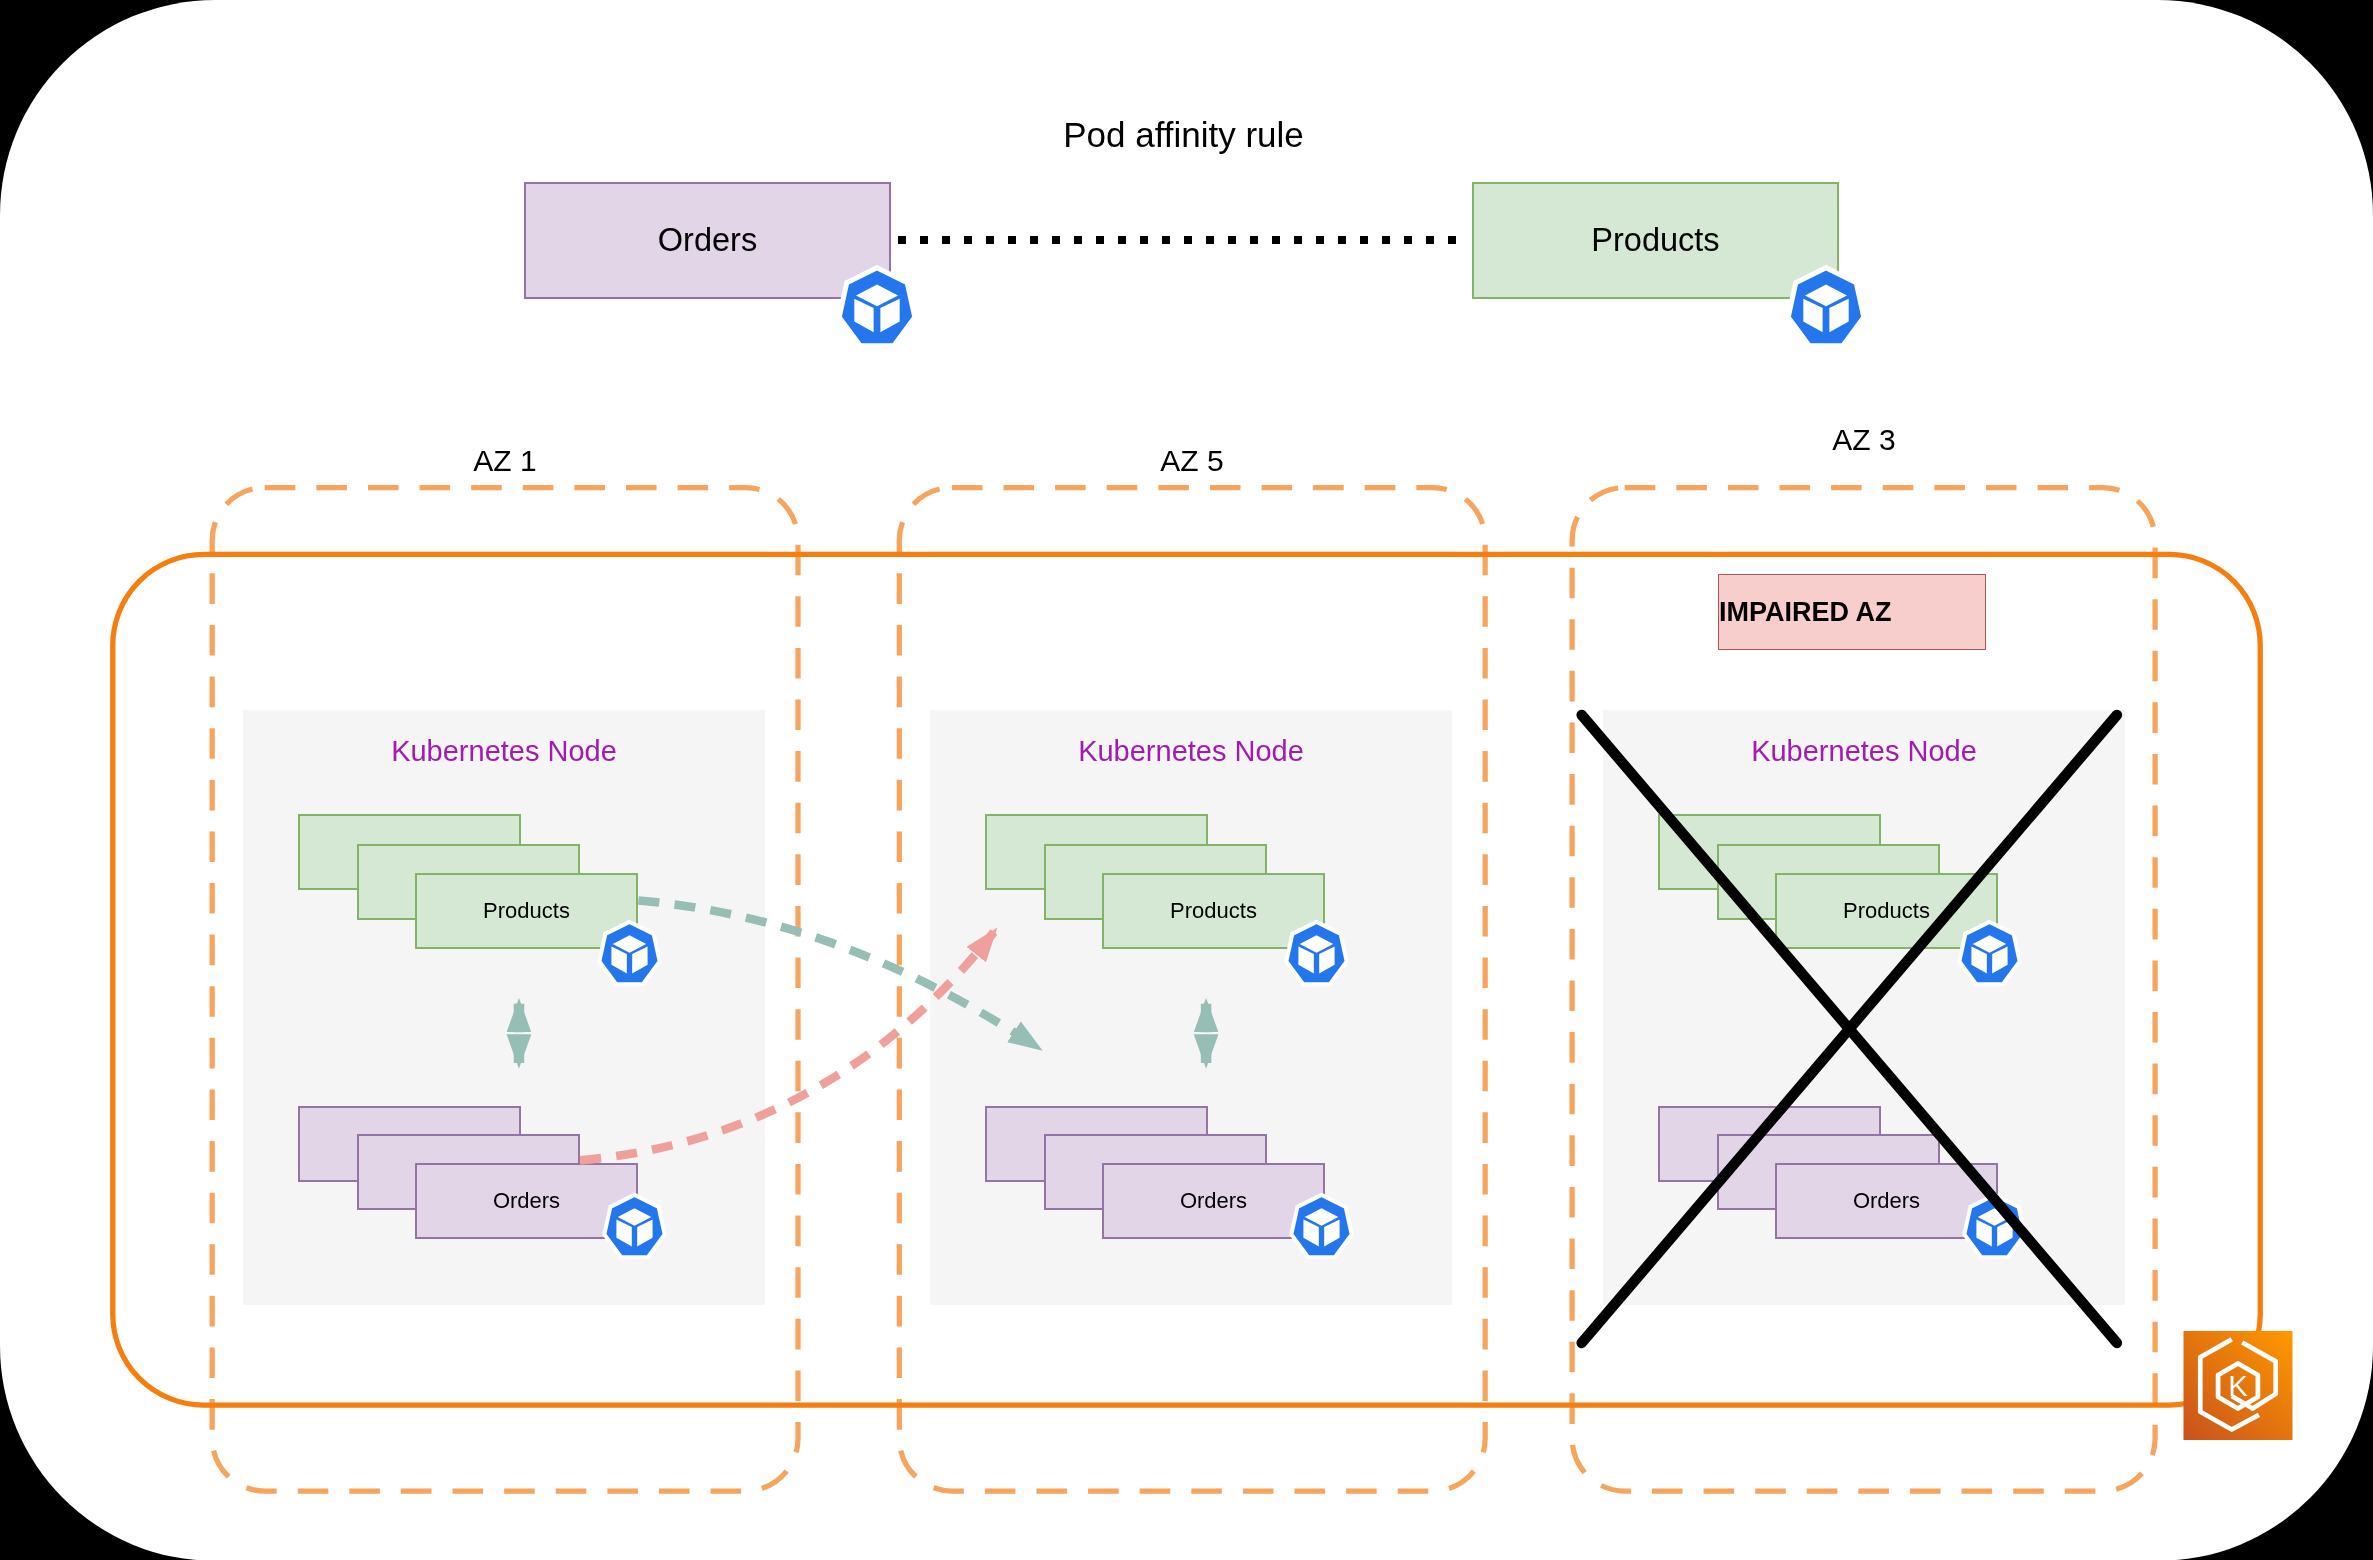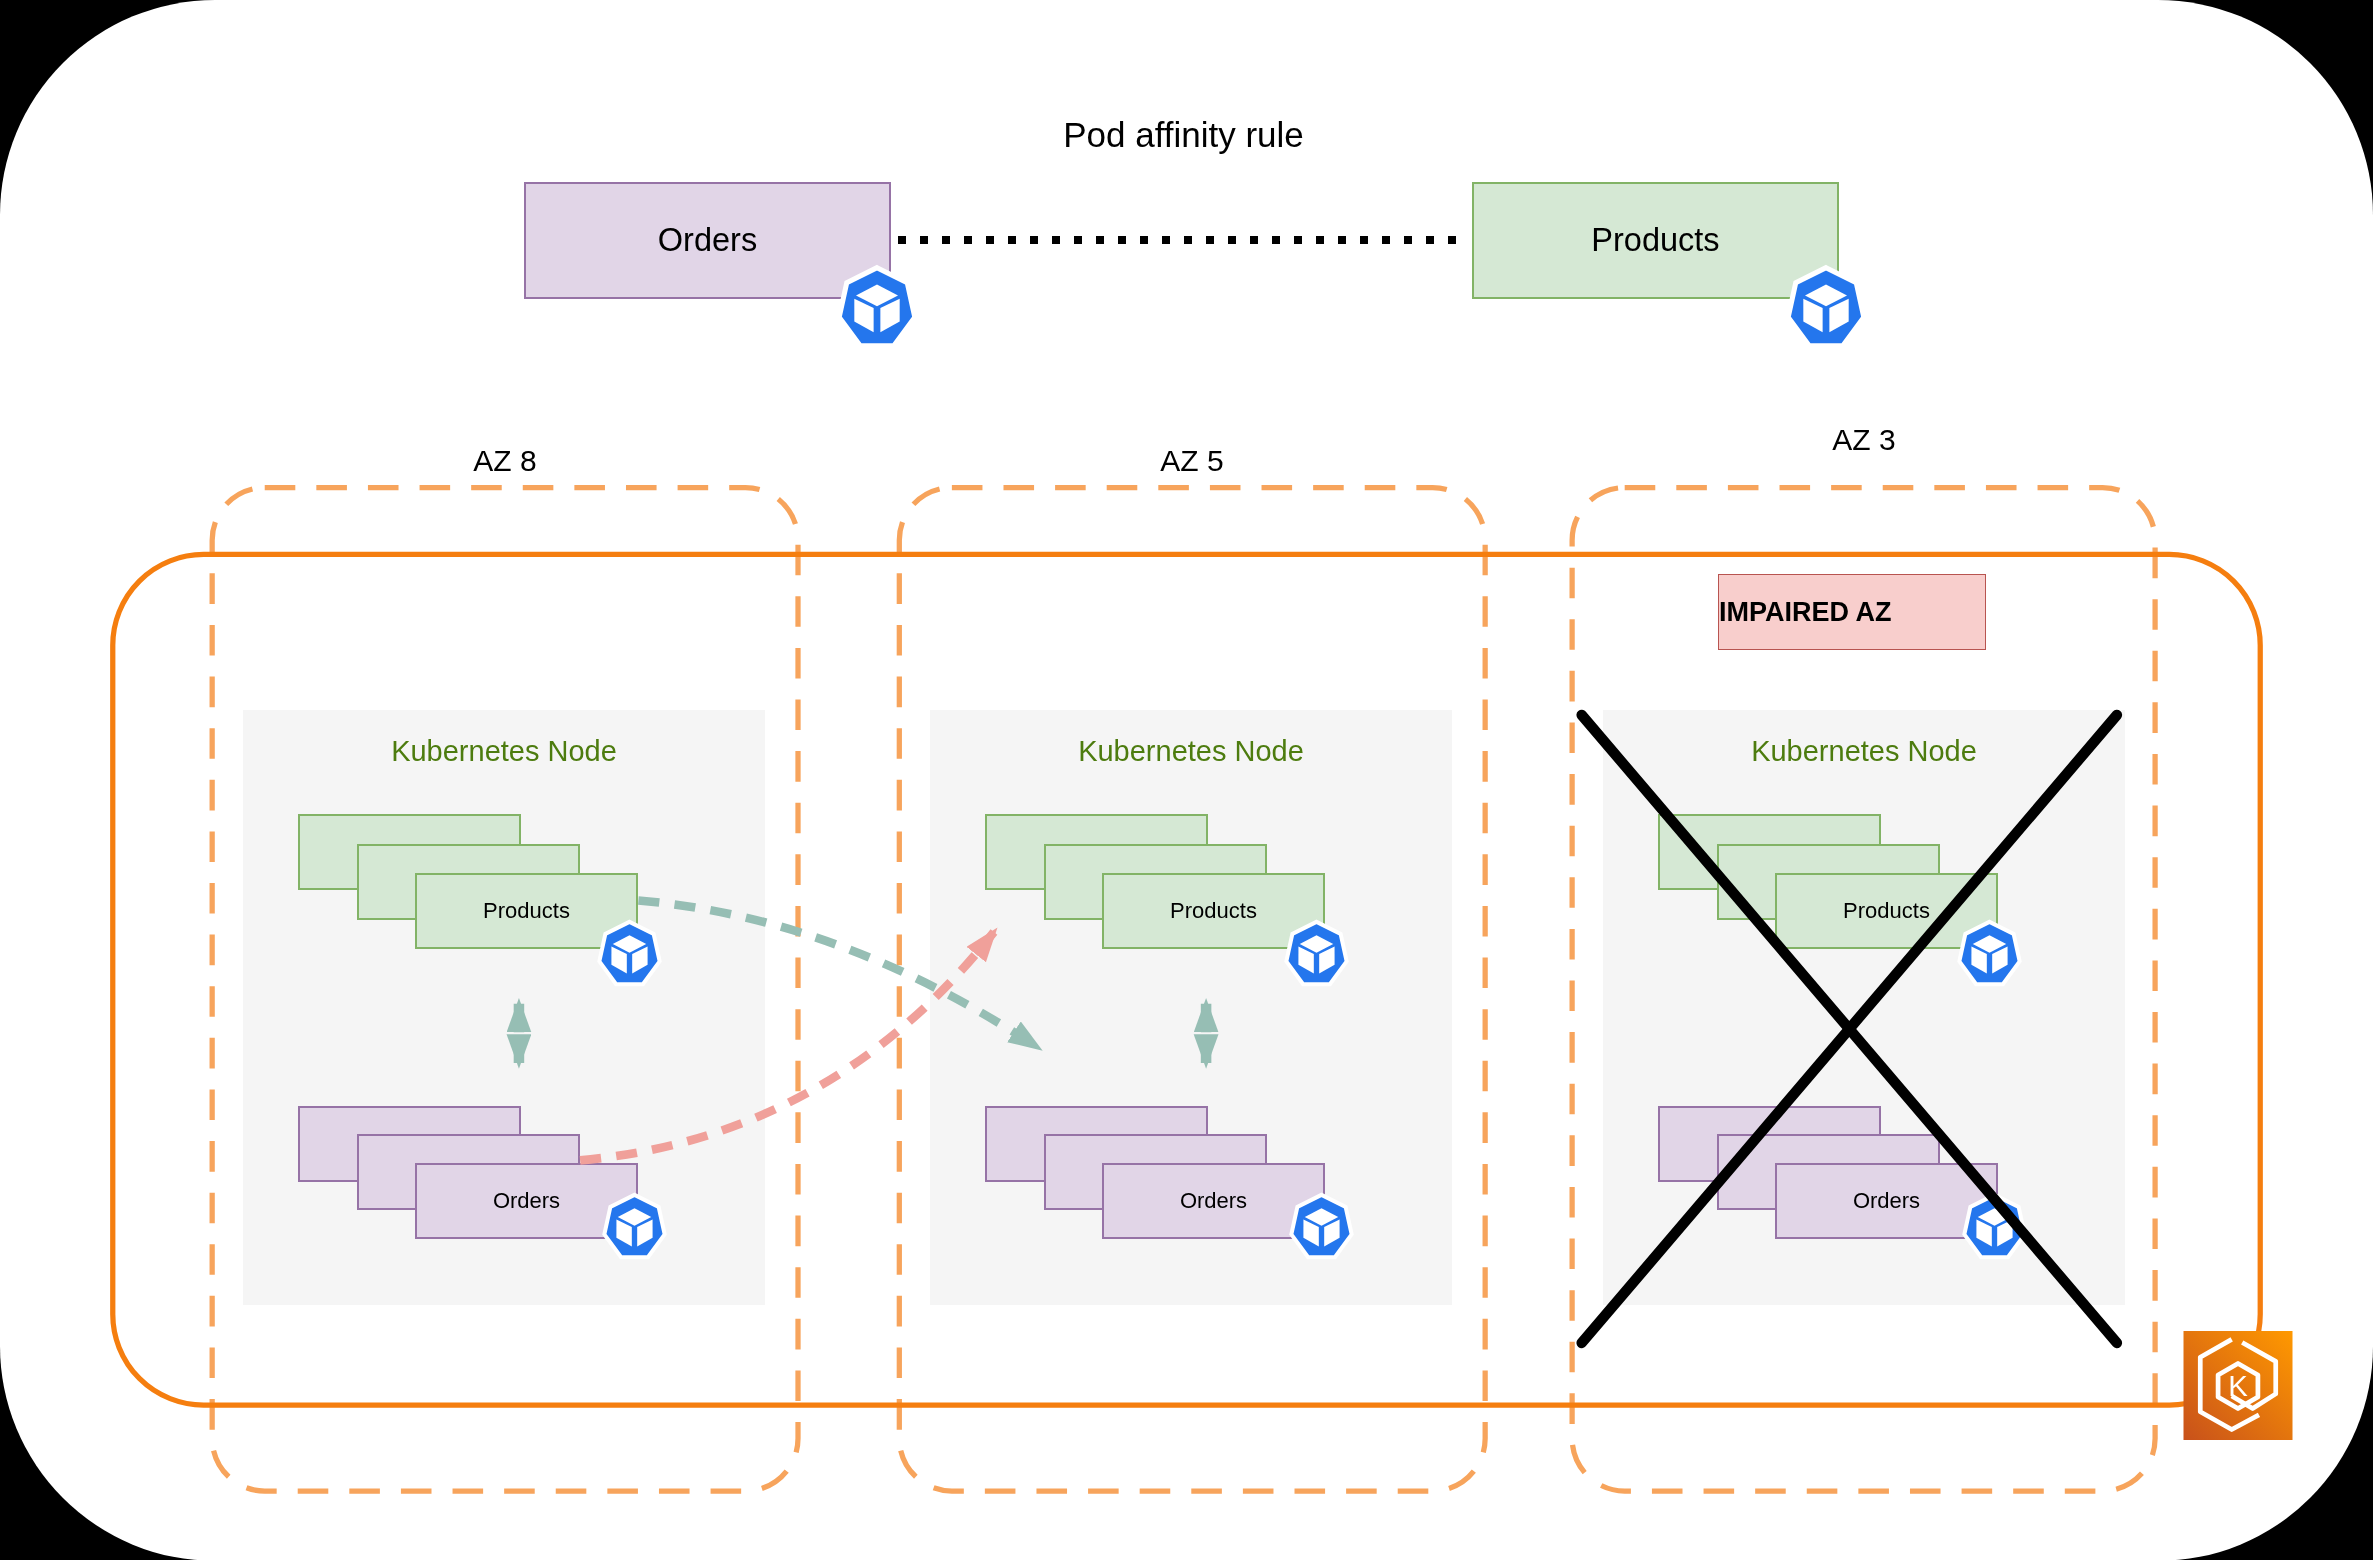--- a/index.html
+++ b/index.html
@@ -22,21 +22,21 @@
   .svc-orders{background:var(--purple-fill);border-color:var(--purple-border);}
   .svc-products{background:var(--green-fill);border-color:var(--green-border);}
 
   .affinity-label{width:497px;text-align:center;font-size:35px;color:#000;}
   .dotted-line{width:570px;height:7.6px;
       background:repeating-linear-gradient(90deg,#000 0 7.6px,transparent 7.6px 22px);}
 
   .az-label{width:210px;text-align:center;font-size:30px;color:#000;}
 
   .node{box-sizing:border-box;width:522px;height:595px;background:var(--node-bg);}
-  .node-title{position:absolute;left:0;top:25px;width:522px;text-align:center;font-size:29px;color:#4d7c0f;}
+  .node-title{position:absolute;left:0;top:25px;width:522px;text-align:center;font-size:29px;color:#a21caf;}
   .pod-box{position:absolute;box-sizing:border-box;width:223px;height:76px;border:2.9px solid;
            display:flex;align-items:center;justify-content:center;font-size:22px;color:#000;}
   .pod-green{background:var(--green-fill);border-color:var(--green-border);}
   .pod-purple{background:var(--purple-fill);border-color:var(--purple-border);}
   .g-back{left:55px;top:104px;} .g-mid{left:114px;top:134px;} .g-front{left:172px;top:163px;}
   .p-back{left:55px;top:396px;} .p-mid{left:114px;top:424px;} .p-front{left:172px;top:453px;}
   .pod-icon-green{left:353px;top:209px;} .pod-icon-purple{left:358px;top:482px;}
 
   .impaired{box-sizing:border-box;width:268px;height:76px;background:var(--impaired-fill);
             border:1.9px solid var(--impaired-border);display:flex;align-items:center;
@@ -79,21 +79,21 @@
       <path d="M23,41 L46,52 L46,81 L23,68 Z" fill="#fff"></path>
       <path d="M77,41 L54,52 L54,81 L77,68 Z" fill="#fff"></path>
     </svg>
     <svg class="abs" style="left:1784px;top:264px;" width="84" height="93" viewBox="0 0 100 110">
       <path d="M50,4 L86,22 L95,63 L70,97 L30,97 L5,63 L14,22 Z" fill="#2476ED" stroke="#fff" stroke-width="6"></path>
       <path d="M50,24 L75,37 L50,50 L25,37 Z" fill="#fff"></path>
       <path d="M23,41 L46,52 L46,81 L23,68 Z" fill="#fff"></path>
       <path d="M77,41 L54,52 L54,81 L77,68 Z" fill="#fff"></path>
     </svg>
 
-    <div class="abs az-label" style="left:400px;top:444px;">AZ 8</div>
+    <div class="abs az-label" style="left:400px;top:444px;">AZ 1</div>
     <div class="abs az-label" style="left:1087px;top:444px;">AZ 5</div>
     <div class="abs az-label" style="left:1759px;top:423px;">AZ 3</div>
 
     <div class="abs impaired" style="left:1718px;top:574px;">
       <span>IMPAIRED AZ</span>
     </div>
 
     <div class="abs node" style="left:243px;top:710px;">
       <div class="node-title">Kubernetes Node</div>
       <div class="pod-box pod-green g-back"></div>

